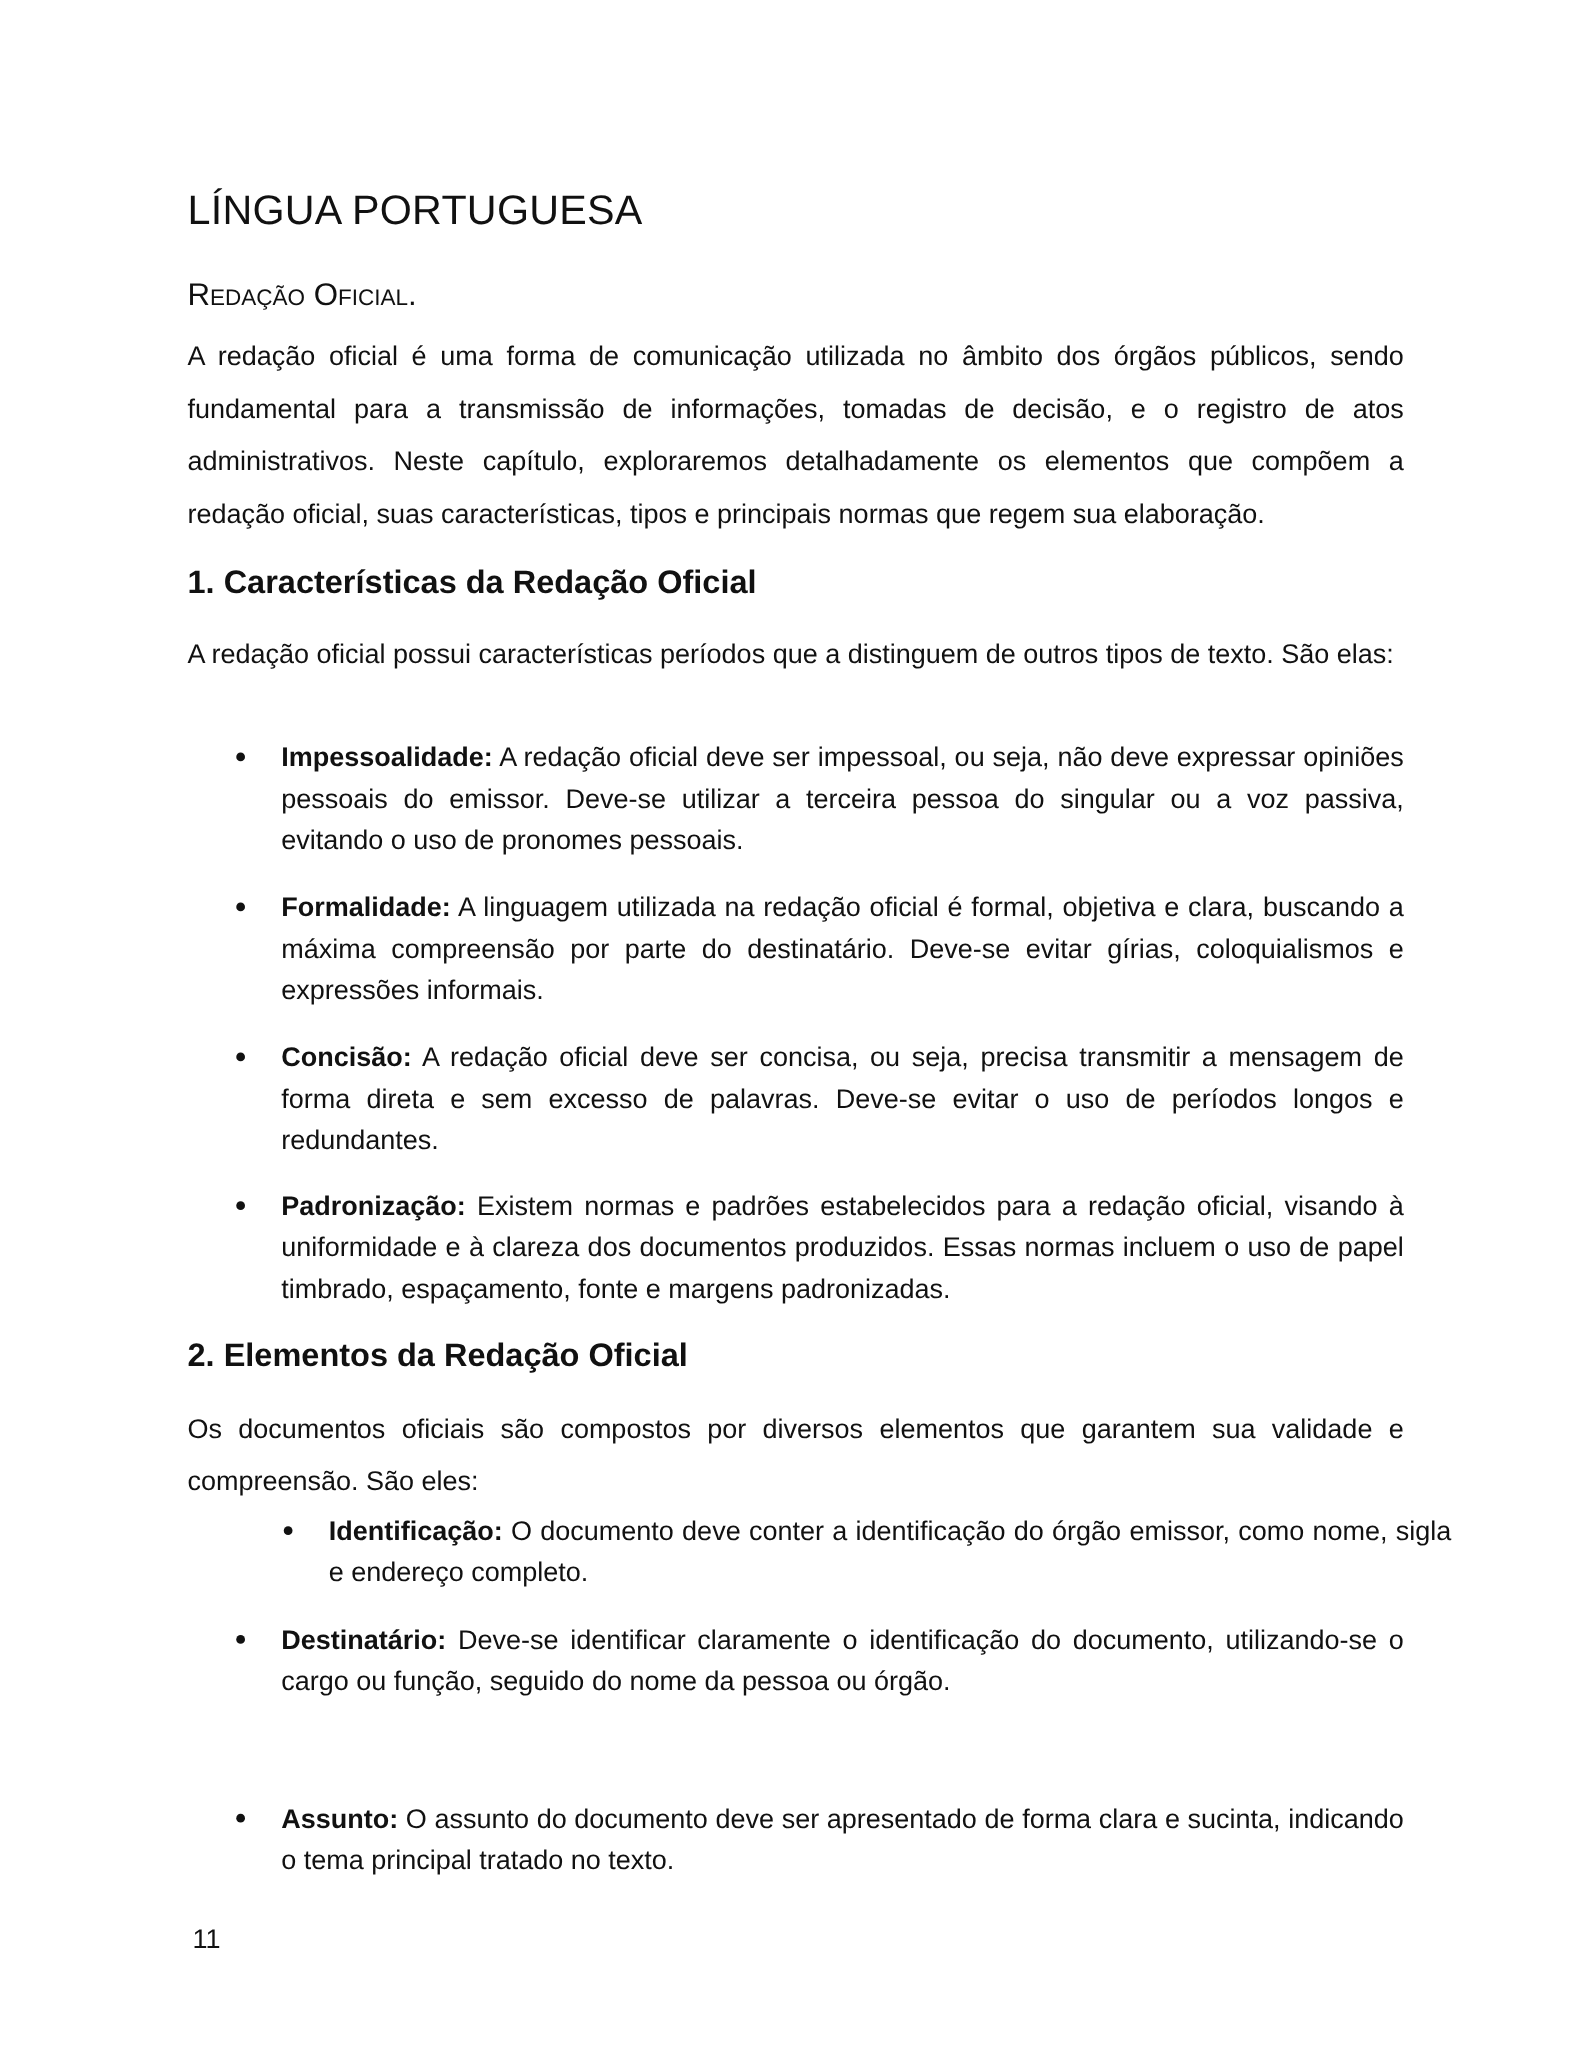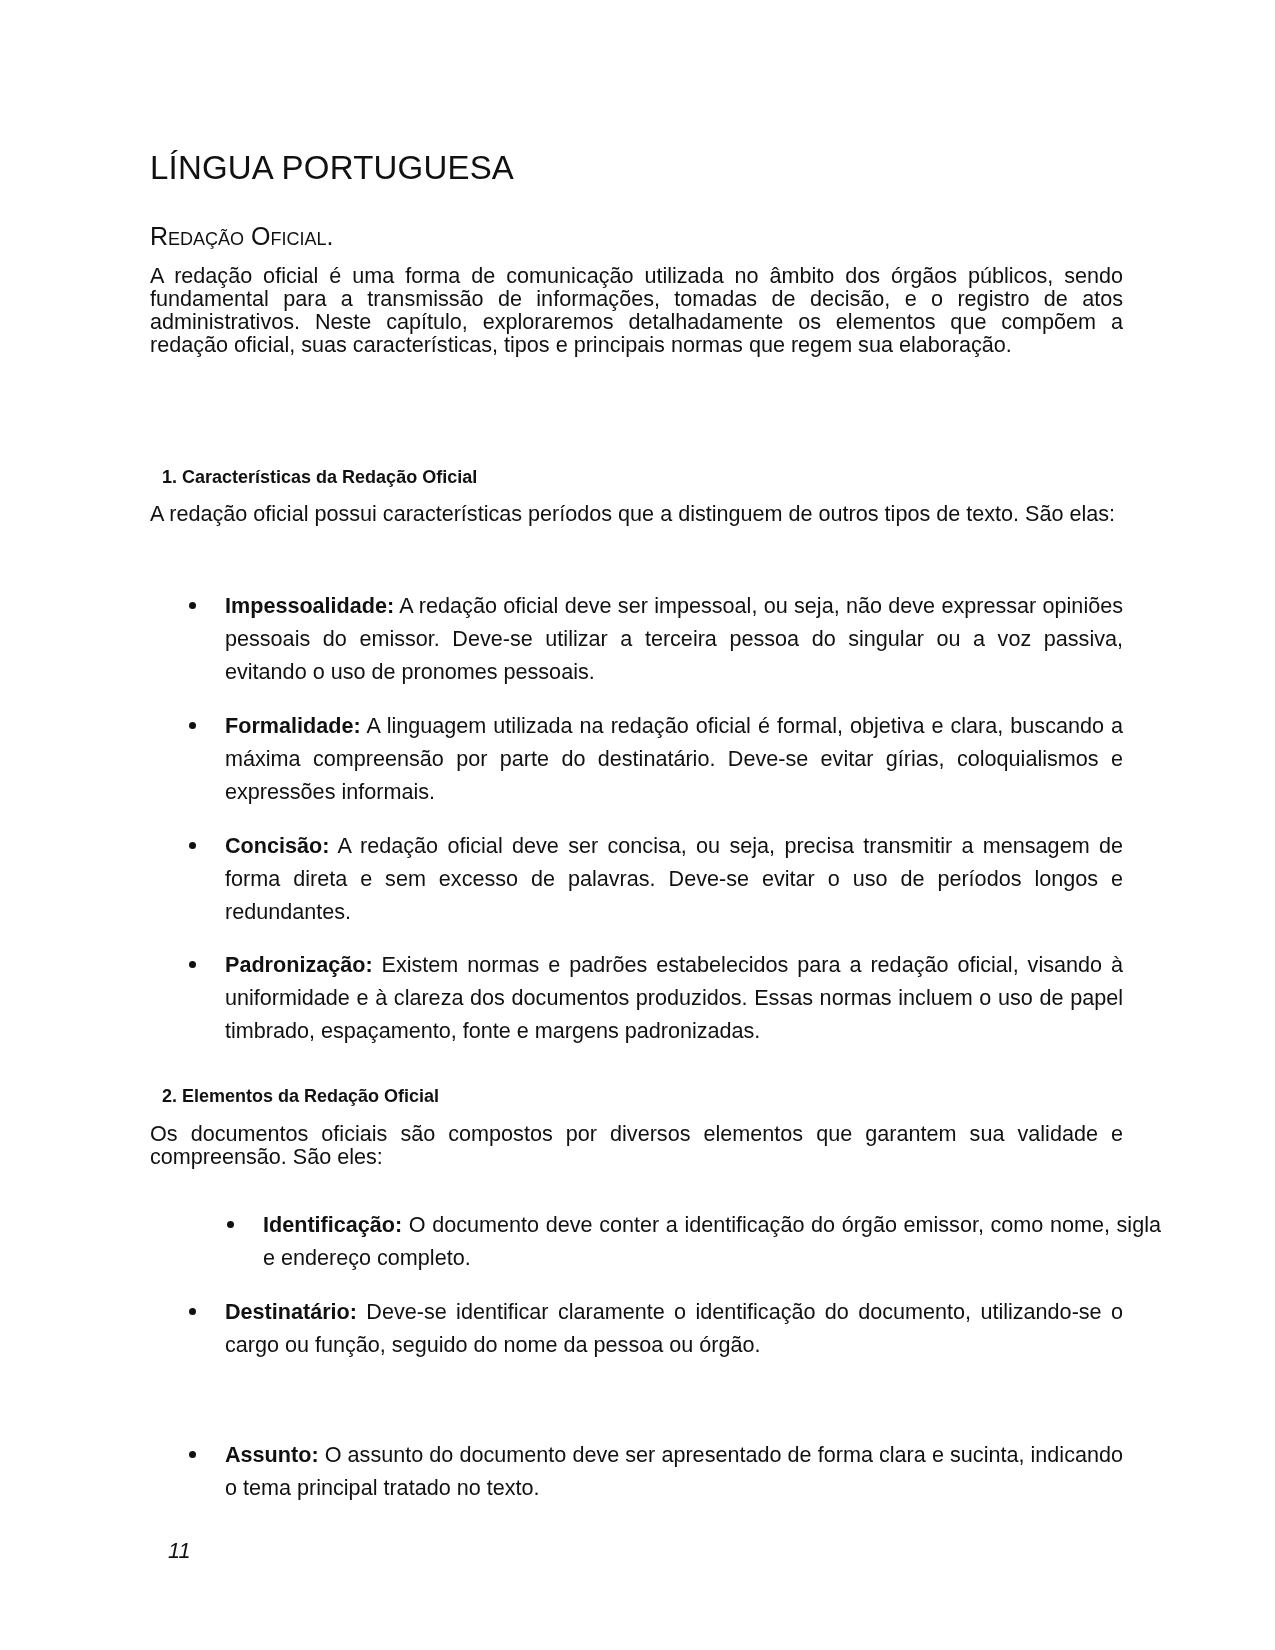--- a/index.html
+++ b/index.html
@@ -43,28 +43,28 @@
     font-variant: small-caps;
     line-height: 32px;
     white-space: nowrap;
   }
   .para {
     position: absolute;
     left: 0;
     width: 973px;
     margin: 0;
     font-size: 21.6px;
-    line-height: 23px;
+    line-height: 42px;
     text-align: justify;
   }
   .heading {
     position: absolute;
     left: 0;
-    margin: 12px;
-    font-size: 18px;
+    margin: 0;
+    font-size: 26px;
     font-weight: bold;
     line-height: 33px;
     white-space: nowrap;
   }
   .list {
     position: absolute;
     left: 0;
     width: 973px;
     margin: 0;
     padding: 0;
@@ -85,25 +85,24 @@
     width: 7px;
     height: 7px;
     border-radius: 50%;
     background: #111111;
   }
   .term {
     font-weight: bold;
   }
   .page-number {
     position: absolute;
-    left: 18px;
+    left: 4px;
     top: 1536px;
     font-size: 21.6px;
     line-height: 30px;
-    font-style: italic;
   }
 </style>
 </head>
 <body>
 
 <div class="page">
 
   <h1 class="title">LÍNGUA PORTUGUESA</h1>
 
   <h2 class="subtitle">Redação Oficial.</h2>

